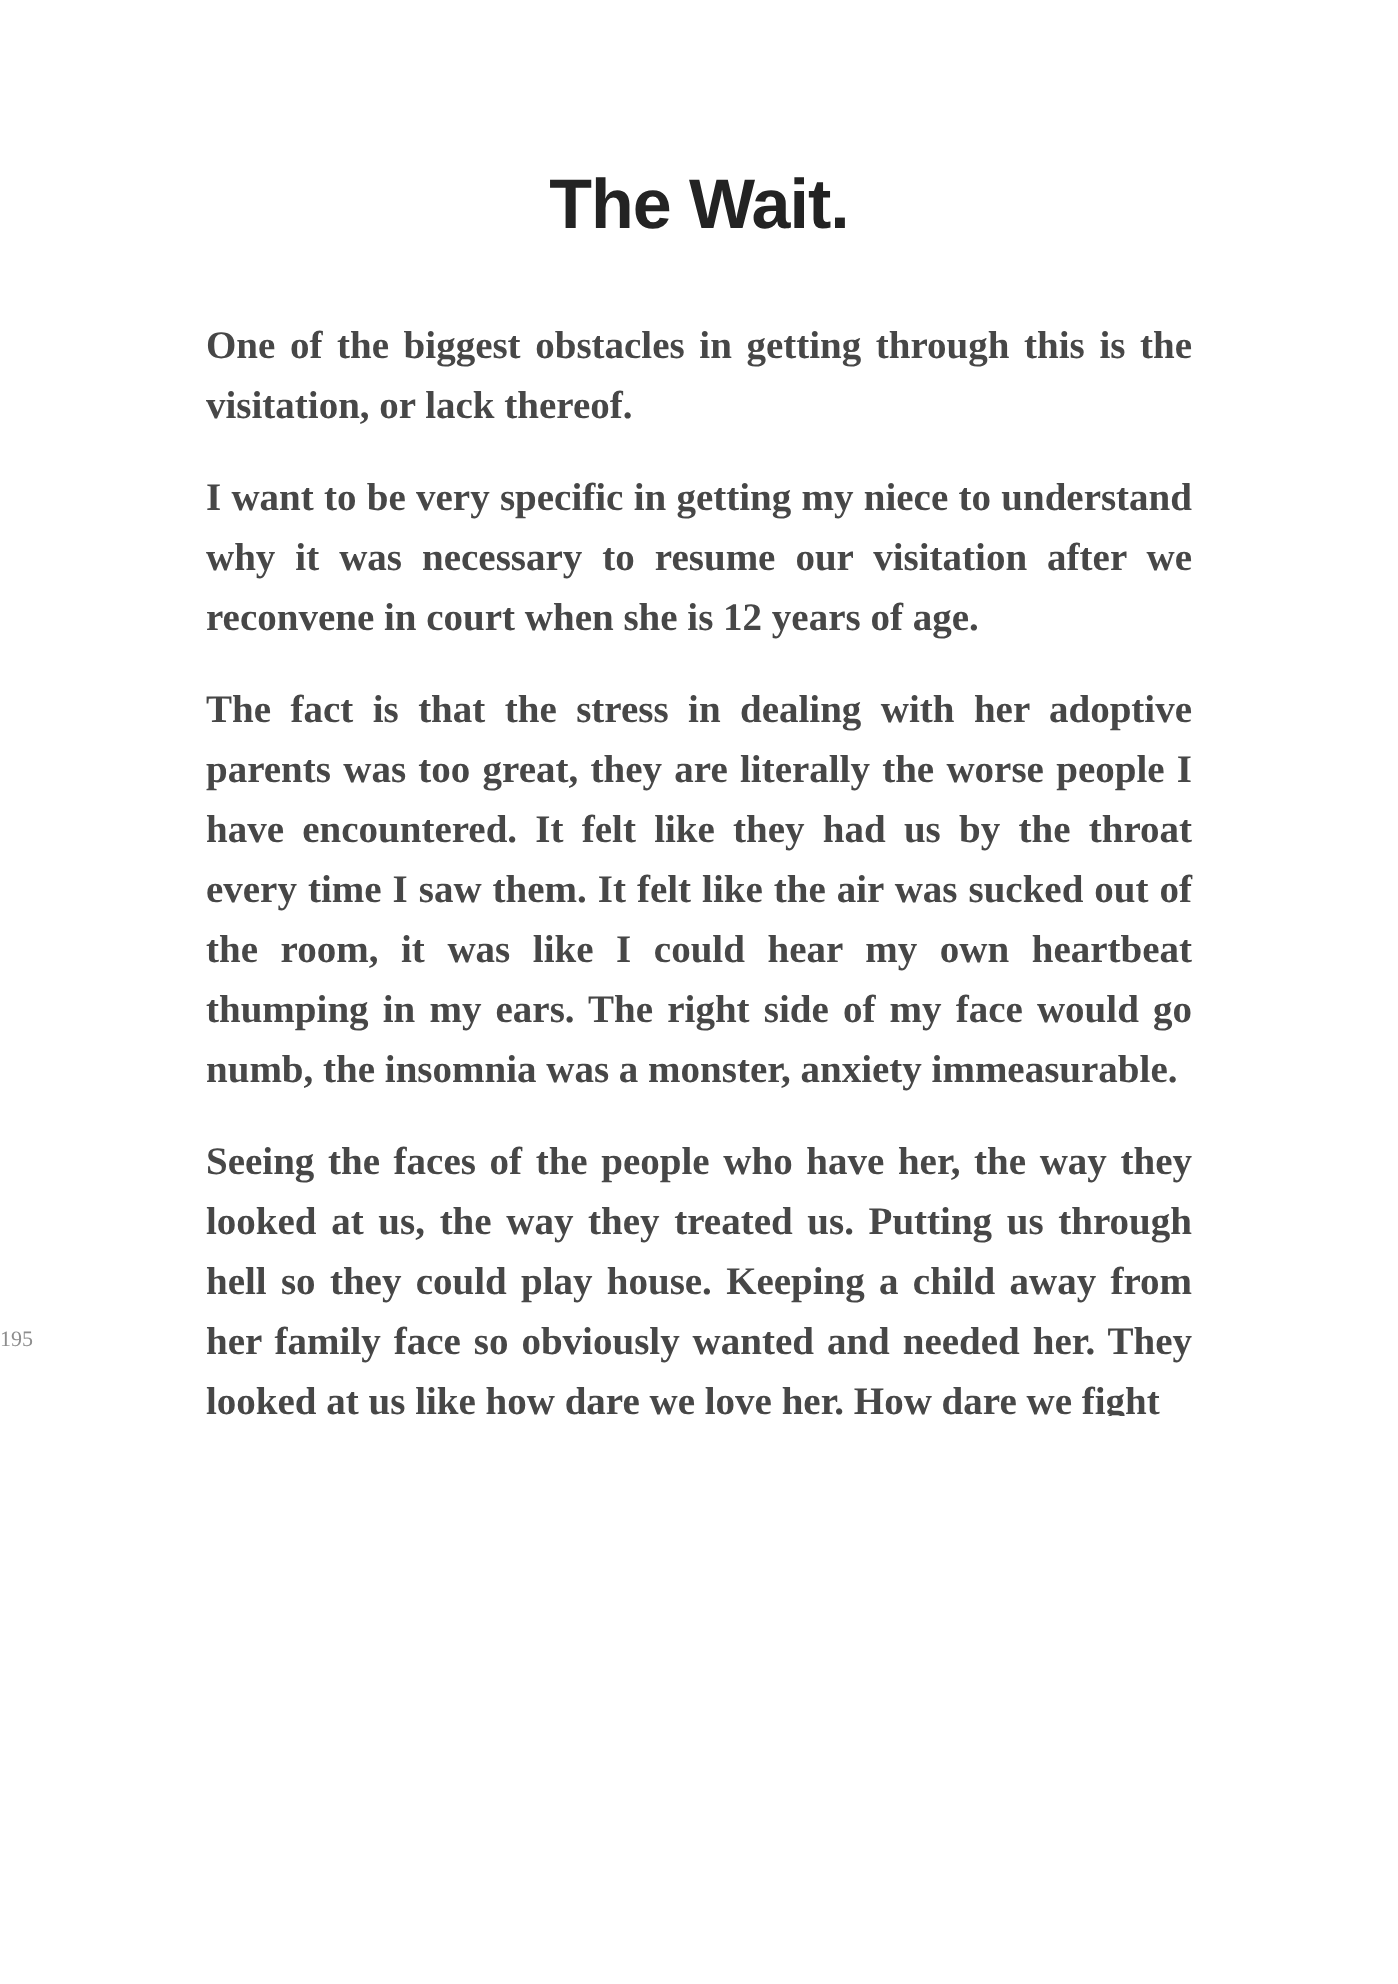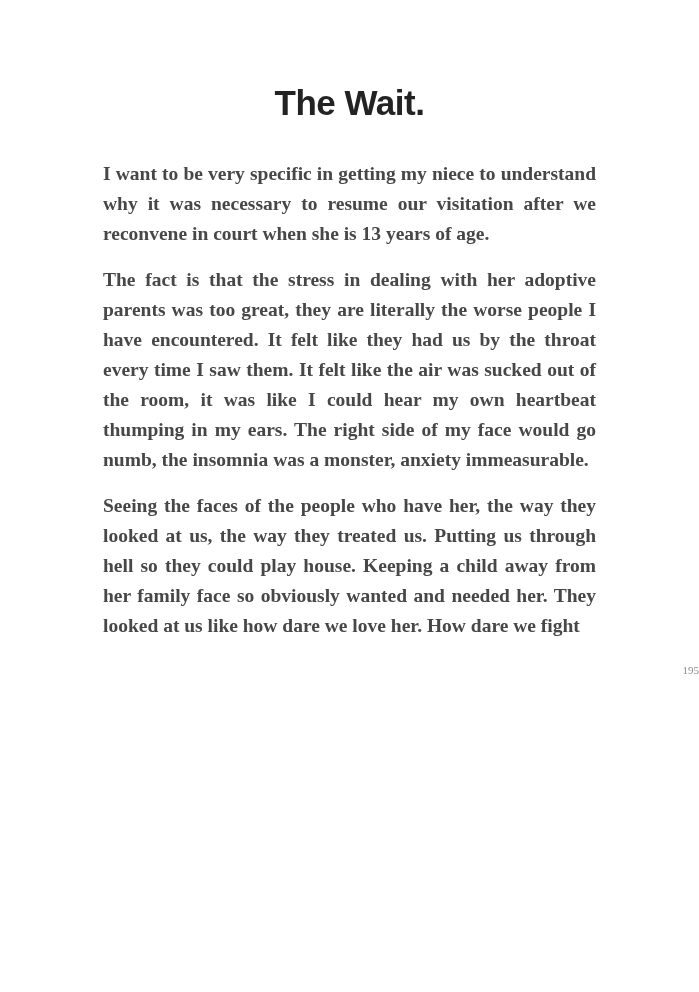--- a/index.html
+++ b/index.html
@@ -38,33 +38,34 @@
     font-size: 19.5px;
     line-height: 30px;
     text-align: justify;
     color: #474747;
   }
   .page-number {
     position: absolute;
     left: 0;
     right: 0;
     bottom: 32px;
-    text-align: right;
+    text-align: left;
     font-family: "Liberation Serif", serif;
     font-size: 11px;
     font-weight: normal;
     color: #8d8d8d;
   }
 </style>
 </head>
 <body>
 
 <div class="page">
   <div class="content">
     <h1 class="chapter-title">The Wait.</h1>
     <div class="body-text">
-      <p>I want to be very specific in getting my niece to understand why it was necessary to resume our visitation after we reconvene in court when she is 13 years of age.</p>
+      <p>One of the biggest obstacles in getting through this is the visitation, or lack thereof.</p>
+      <p>I want to be very specific in getting my niece to understand why it was necessary to resume our visitation after we reconvene in court when she is 12 years of age.</p>
       <p>The fact is that the stress in dealing with her adoptive parents was too great, they are literally the worse people I have encountered. It felt like they had us by the throat every time I saw them. It felt like the air was sucked out of the room, it was like I could hear my own heartbeat thumping in my ears. The right side of my face would go numb, the insomnia was a monster, anxiety immeasurable.</p>
       <p>Seeing the faces of the people who have her, the way they looked at us, the way they treated us. Putting us through hell so they could play house. Keeping a child away from her family face so obviously wanted and needed her. They looked at us like how dare we love her. How dare we fight</p>
     </div>
   </div>
   <div class="page-number">195</div>
 </div>
 
 </body></html>

